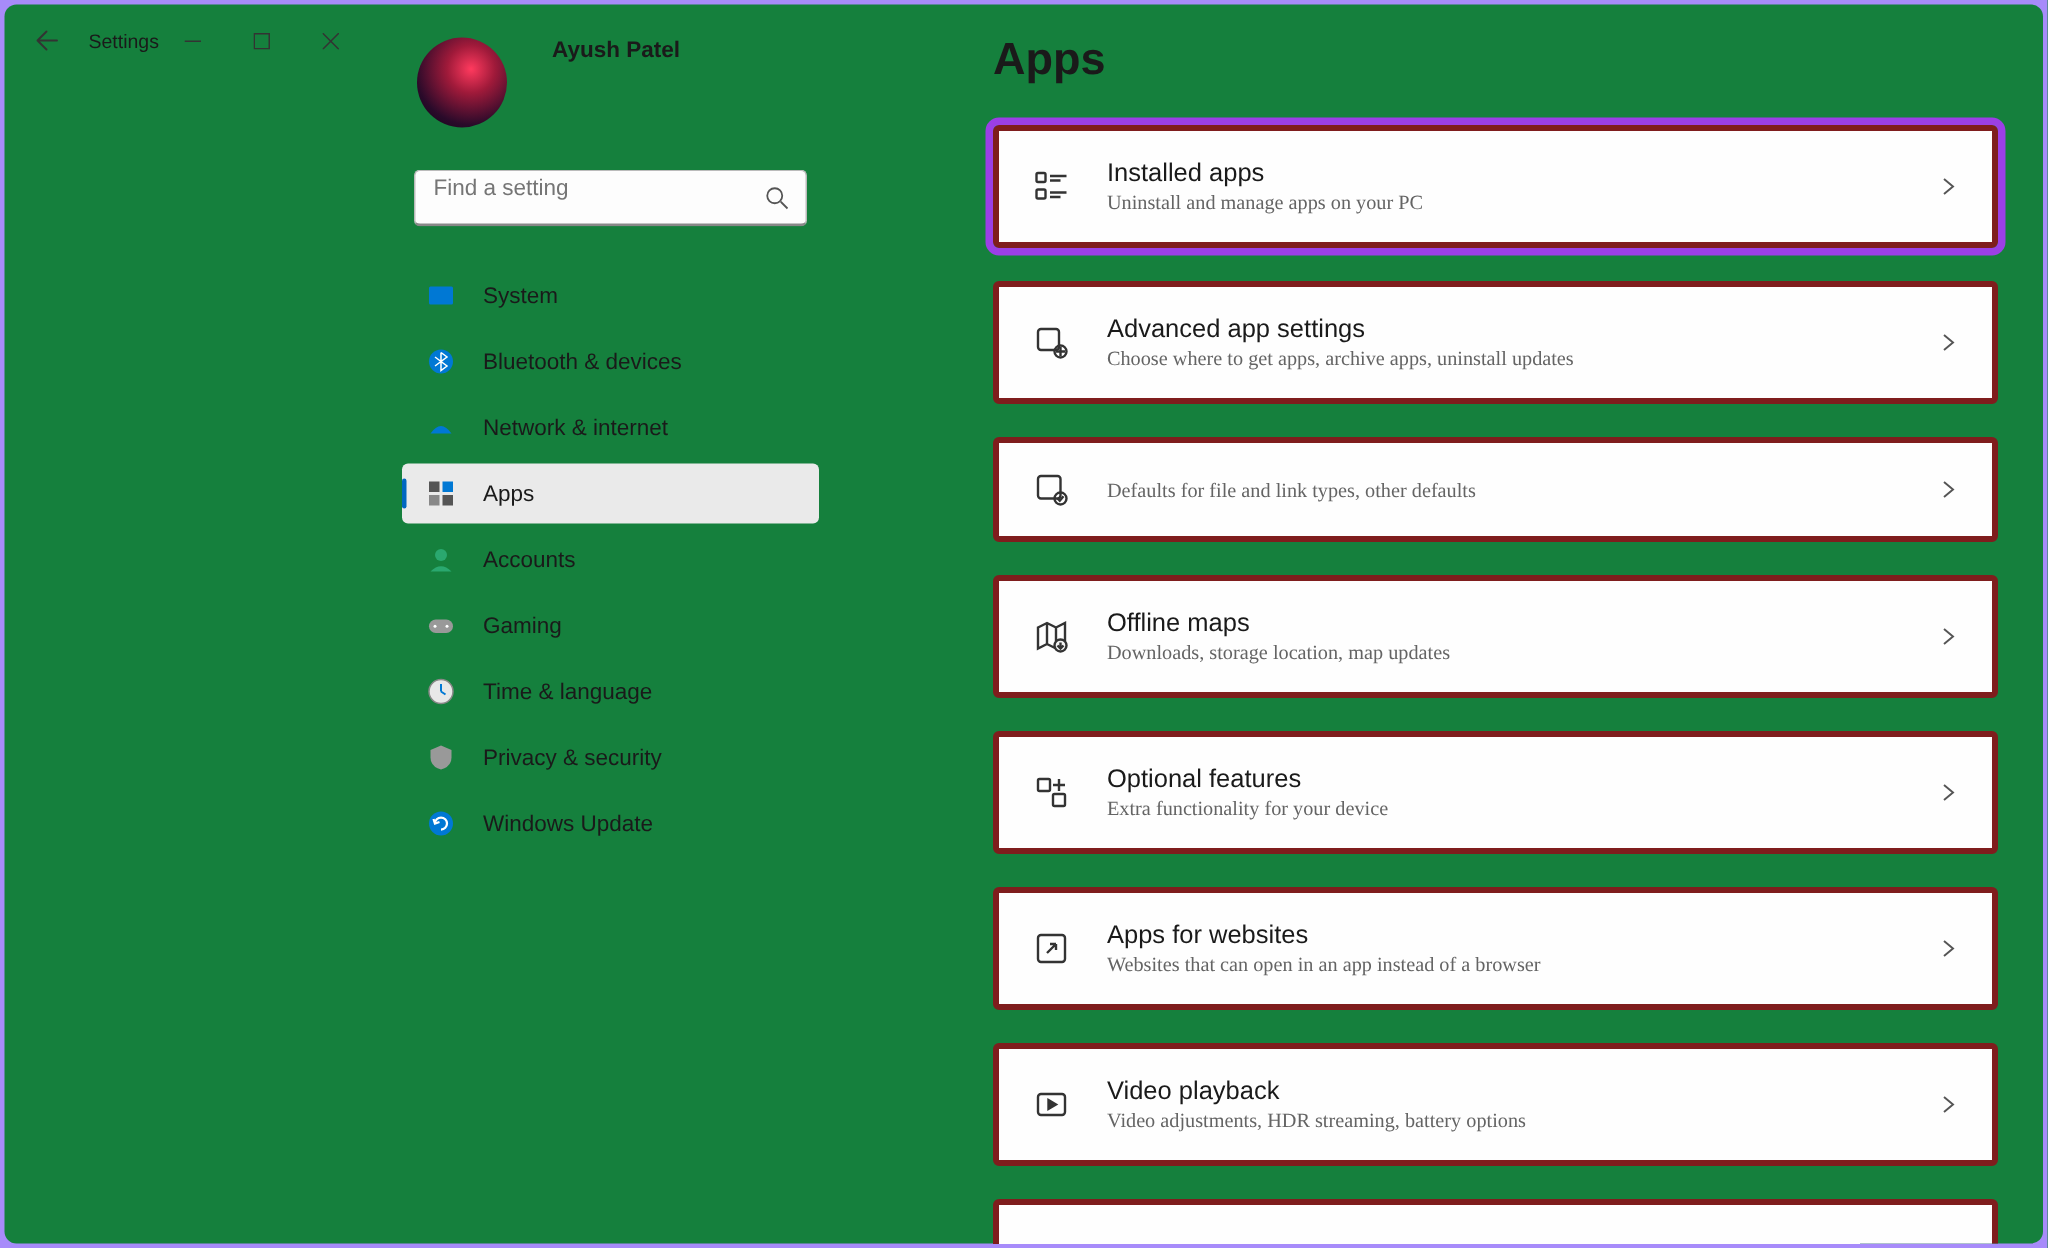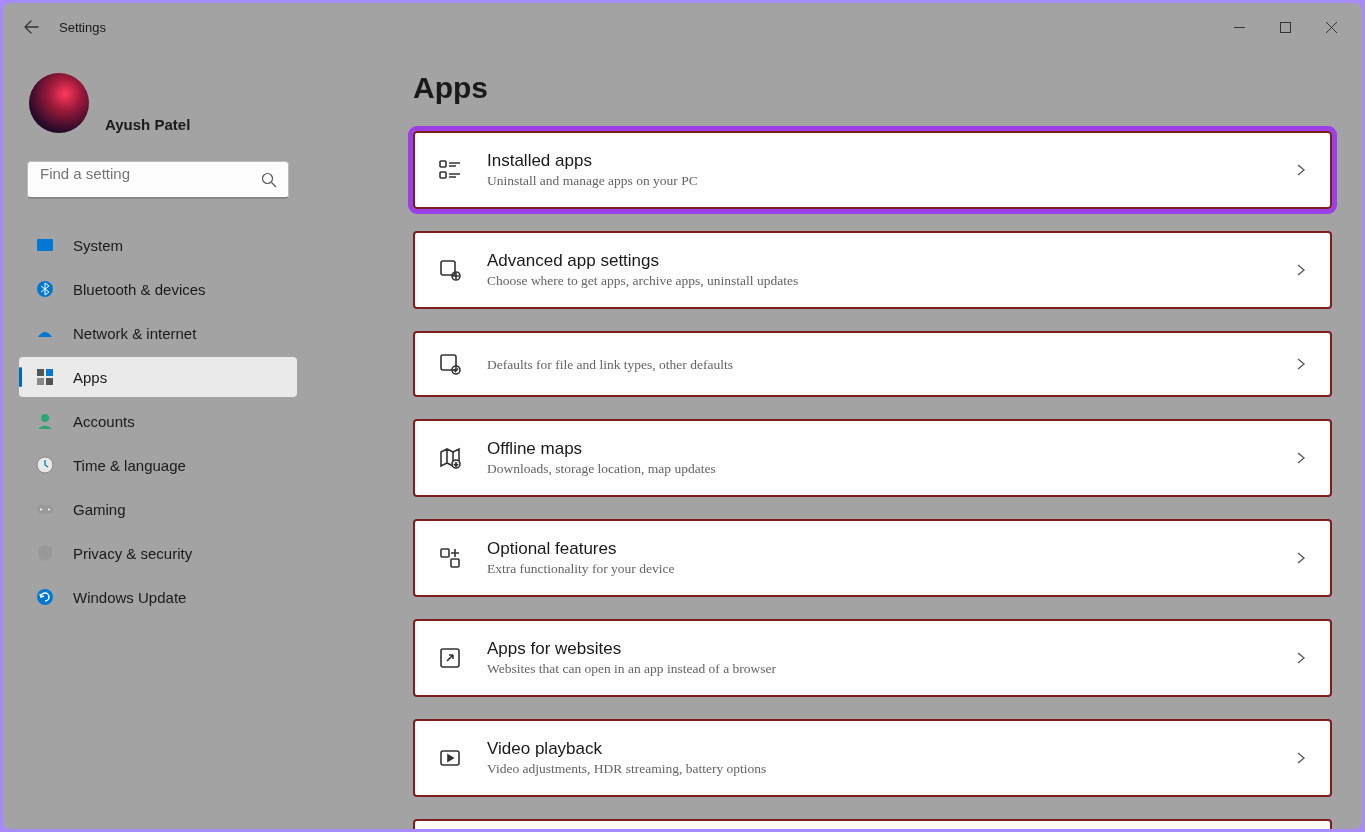--- a/index.html
+++ b/index.html
@@ -1,41 +1,41 @@
 <!DOCTYPE html>
 <html><head>
 <meta charset="utf-8">
 <style>
 * { margin: 0; padding: 0; box-sizing: border-box; font-family: "Segoe UI", -apple-system, sans-serif; }
 body { background: #a78bfa; padding: 3px; width: 1365px; height: 832px; overflow: hidden; }
-.window { background: #a3a3a3; width: 100%; height: 100%; border-radius: 8px; display: flex; flex-direction: column; overflow: hidden; }
+.window { background: #15803d; width: 100%; height: 100%; border-radius: 8px; display: flex; overflow: hidden; }
 .titlebar { height: 48px; display: flex; align-items: center; padding: 0 8px; }
 .back-btn { width: 40px; height: 40px; display: flex; align-items: center; justify-content: center; border-radius: 4px; cursor: pointer; }
 .title { font-size: 13px; margin-left: 8px; font-weight: 400; color: #1a1a1a; }
 .spacer { flex: 1; }
 .winctl { display: flex; }
 .winctl-btn { width: 46px; height: 32px; display: flex; align-items: center; justify-content: center; cursor: pointer; }
 .body { flex: 1; display: flex; overflow: hidden; }
 .sidebar { width: 310px; padding: 10px 10px 10px 10px; display: flex; flex-direction: column; }
-.user { display: flex; align-items: flex-end; gap: 16px; padding: 12px 16px 20px 16px; cursor: pointer; }
+.user { display: flex; align-items: flex-start; gap: 30px; padding: 12px 16px 20px 16px; cursor: pointer; }
 .avatar { width: 60px; height: 60px; border-radius: 50%; background: radial-gradient(circle at 60% 35%, #ff3a5e 0%, #a01a3a 30%, #2a0a2a 70%, #0a0512 100%); }
 .username { font-size: 15px; font-weight: 600; color: #1a1a1a; }
 .search { position: relative; margin: 8px 14px 8px 14px; }
 .search-input { width: 100%; height: 38px; border: 1px solid #bbb; border-bottom: 2px solid #888; border-radius: 4px; padding: 0 42px 12px 12px; font-size: 15px; background: #fdfdfd; outline: none; }
 .search-icon { position: absolute; right: 12px; top: 50%; transform: translateY(-50%); }
 .nav { margin-top: 18px; display: flex; flex-direction: column; gap: 4px; padding: 0 6px; justify-content: flex-end; }
 .nav-item { display: flex; align-items: center; gap: 18px; height: 40px; padding: 0 16px; border-radius: 4px; cursor: pointer; position: relative; }
 .nav-item.active { background: #eaeaea; }
 .nav-item.active::before { content: ""; position: absolute; left: 0; top: 10px; bottom: 10px; width: 3px; background: #0067c0; border-radius: 2px; }
 .nav-icon { width: 20px; height: 20px; display: flex; align-items: center; justify-content: center; }
 .nav-label { font-size: 15px; color: #1a1a1a; }
 .main { flex: 1; padding: 20px 30px 0 100px; overflow-y: auto; }
 .page-title { font-size: 30px; font-weight: 600; margin-bottom: 26px; color: #1a1a1a; }
 .cards { display: flex; flex-direction: column; gap: 4px; }
-.card { display: flex; align-items: center; background: #fefefe; border: 2px solid #7f1d1d; border-radius: 4px; padding: 18px 22px; cursor: pointer; gap: 24px; }
+.card { display: flex; align-items: center; background: #fefefe; border: 4px solid #7f1d1d; border-radius: 4px; padding: 18px 22px; cursor: pointer; gap: 24px; }
 .card.highlight { outline: 5px solid #9b3fe6; }
 .card-icon { width: 26px; height: 26px; display: flex; align-items: center; justify-content: center; color: #555; }
 .card-text { flex: 1; }
 .card-title { font-size: 17px; color: #1a1a1a; font-weight: 400; }
 .card-desc { font-size: 13.5px; color: #646464; margin-top: 2px; font-family: Liberation Serif, serif; }
 .chevron { color: #666; }
 svg { display: block; }
 </style>
 </head>
 <body>
@@ -125,35 +125,35 @@
               <svg width="18" height="18" viewBox="0 0 18 18">
                 <circle cx="9" cy="6" r="4" fill="#2aa86f"></circle>
                 <path d="M2 17 Q9 10 16 17 Z" fill="#2aa86f"></path>
               </svg>
             </span>
           <span class="nav-label">Accounts</span>
         </div>
         <div class="nav-item">
           <span class="nav-icon">
               <svg width="18" height="18" viewBox="0 0 18 18">
-                <circle cx="9" cy="9" r="8" fill="#e8e8e8" stroke="#888" stroke-width="1"></circle>
-                <path d="M9 9 L9 4 M9 9 L12 11" stroke="#0078d4" stroke-width="1.3"></path>
-              </svg>
-            </span>
-          <span class="nav-label">Time &amp; language</span>
-        </div>
-        <div class="nav-item">
-          <span class="nav-icon">
-              <svg width="18" height="18" viewBox="0 0 18 18">
                 <rect x="1" y="5" width="16" height="9" rx="4.5" fill="#999"></rect>
                 <circle cx="5" cy="9.5" r="1" fill="#fff"></circle>
                 <circle cx="13" cy="9.5" r="1" fill="#fff"></circle>
               </svg>
             </span>
           <span class="nav-label">Gaming</span>
+        </div>
+        <div class="nav-item">
+          <span class="nav-icon">
+              <svg width="18" height="18" viewBox="0 0 18 18">
+                <circle cx="9" cy="9" r="8" fill="#e8e8e8" stroke="#888" stroke-width="1"></circle>
+                <path d="M9 9 L9 4 M9 9 L12 11" stroke="#0078d4" stroke-width="1.3"></path>
+              </svg>
+            </span>
+          <span class="nav-label">Time &amp; language</span>
         </div>
         <div class="nav-item">
           <span class="nav-icon">
               <svg width="18" height="18" viewBox="0 0 18 18">
                 <path d="M9 1 L16 4 V9 Q16 15 9 17 Q2 15 2 9 V4 Z" fill="#999"></path>
               </svg>
             </span>
           <span class="nav-label">Privacy &amp; security</span>
         </div>
         <div class="nav-item">

